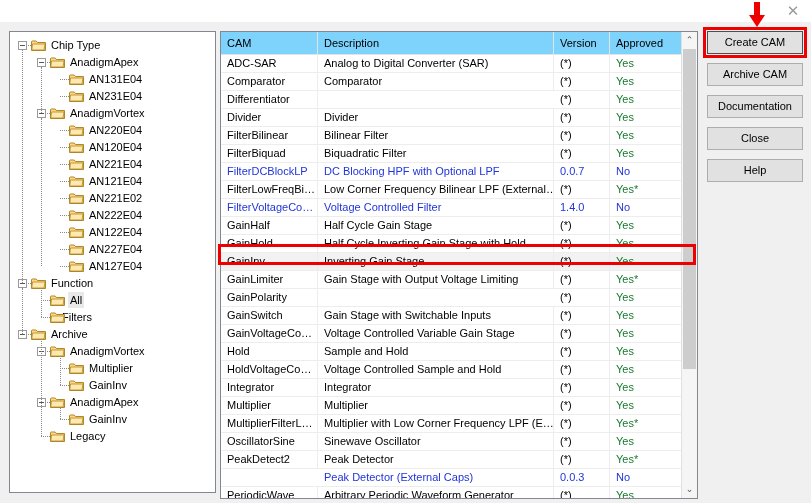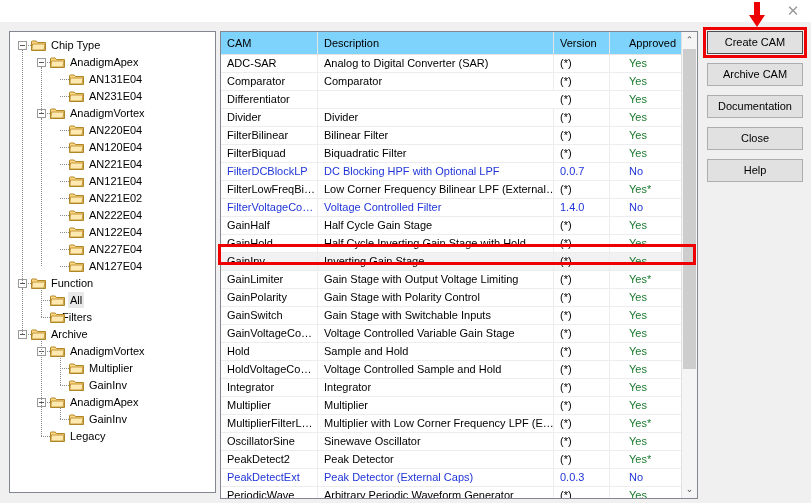--- a/index.html
+++ b/index.html
@@ -159,21 +159,21 @@
     padding-left: 6px;
     box-sizing: border-box;
     overflow: hidden;
     white-space: nowrap;
     font-size: 11px;
     border-right: 1px solid #ededed;
   }
   .c-cam   { left: 0;   width: 97px; }
   .c-desc  { left: 97px; width: 236px; }
   .c-ver   { left: 333px; width: 56px; }
-  .c-appr  { left: 402px; width: 72px; }
+  .c-appr  { left: 389px; width: 72px; }
   .c-extra { left: 461px; width: 34px; border-right: none;}
   .blue  { color: #2035d8; }
   .green { color: #1a7a2e; }
   .black { color: #000000; }
 
   
   .vscroll {
     position: absolute;
     right: 0; top: 0;
     width: 16px; height: 100%;
@@ -510,21 +510,20 @@
         </div>
         <div class="row">
           <div class="cell c-cam black">GainLimiter</div>
           <div class="cell c-desc black">Gain Stage with Output Voltage Limiting</div>
           <div class="cell c-ver black">(*)</div>
           <div class="cell c-appr green">Yes*</div>
           <div class="cell c-extra black"></div>
         </div>
         <div class="row">
           <div class="cell c-cam black">GainPolarity</div>
-          <div class="cell c-desc black">Gain Stage with Polarity Control</div>
           <div class="cell c-ver black">(*)</div>
           <div class="cell c-appr green">Yes</div>
           <div class="cell c-extra black"></div>
         </div>
         <div class="row">
           <div class="cell c-cam black">GainSwitch</div>
           <div class="cell c-desc black">Gain Stage with Switchable Inputs</div>
           <div class="cell c-ver black">(*)</div>
           <div class="cell c-appr green">Yes</div>
           <div class="cell c-extra black"></div>
@@ -579,21 +578,20 @@
           <div class="cell c-extra black"></div>
         </div>
         <div class="row">
           <div class="cell c-cam black">PeakDetect2</div>
           <div class="cell c-desc black">Peak Detector</div>
           <div class="cell c-ver black">(*)</div>
           <div class="cell c-appr green">Yes*</div>
           <div class="cell c-extra black"></div>
         </div>
         <div class="row">
-          <div class="cell c-cam blue">PeakDetectExt</div>
           <div class="cell c-desc blue">Peak Detector (External Caps)</div>
           <div class="cell c-ver blue">0.0.3</div>
           <div class="cell c-appr blue">No</div>
           <div class="cell c-extra black"></div>
         </div>
         <div class="row">
           <div class="cell c-cam black">PeriodicWave</div>
           <div class="cell c-desc black">Arbitrary Periodic Waveform Generator</div>
           <div class="cell c-ver black">(*)</div>
           <div class="cell c-appr green">Yes</div>

